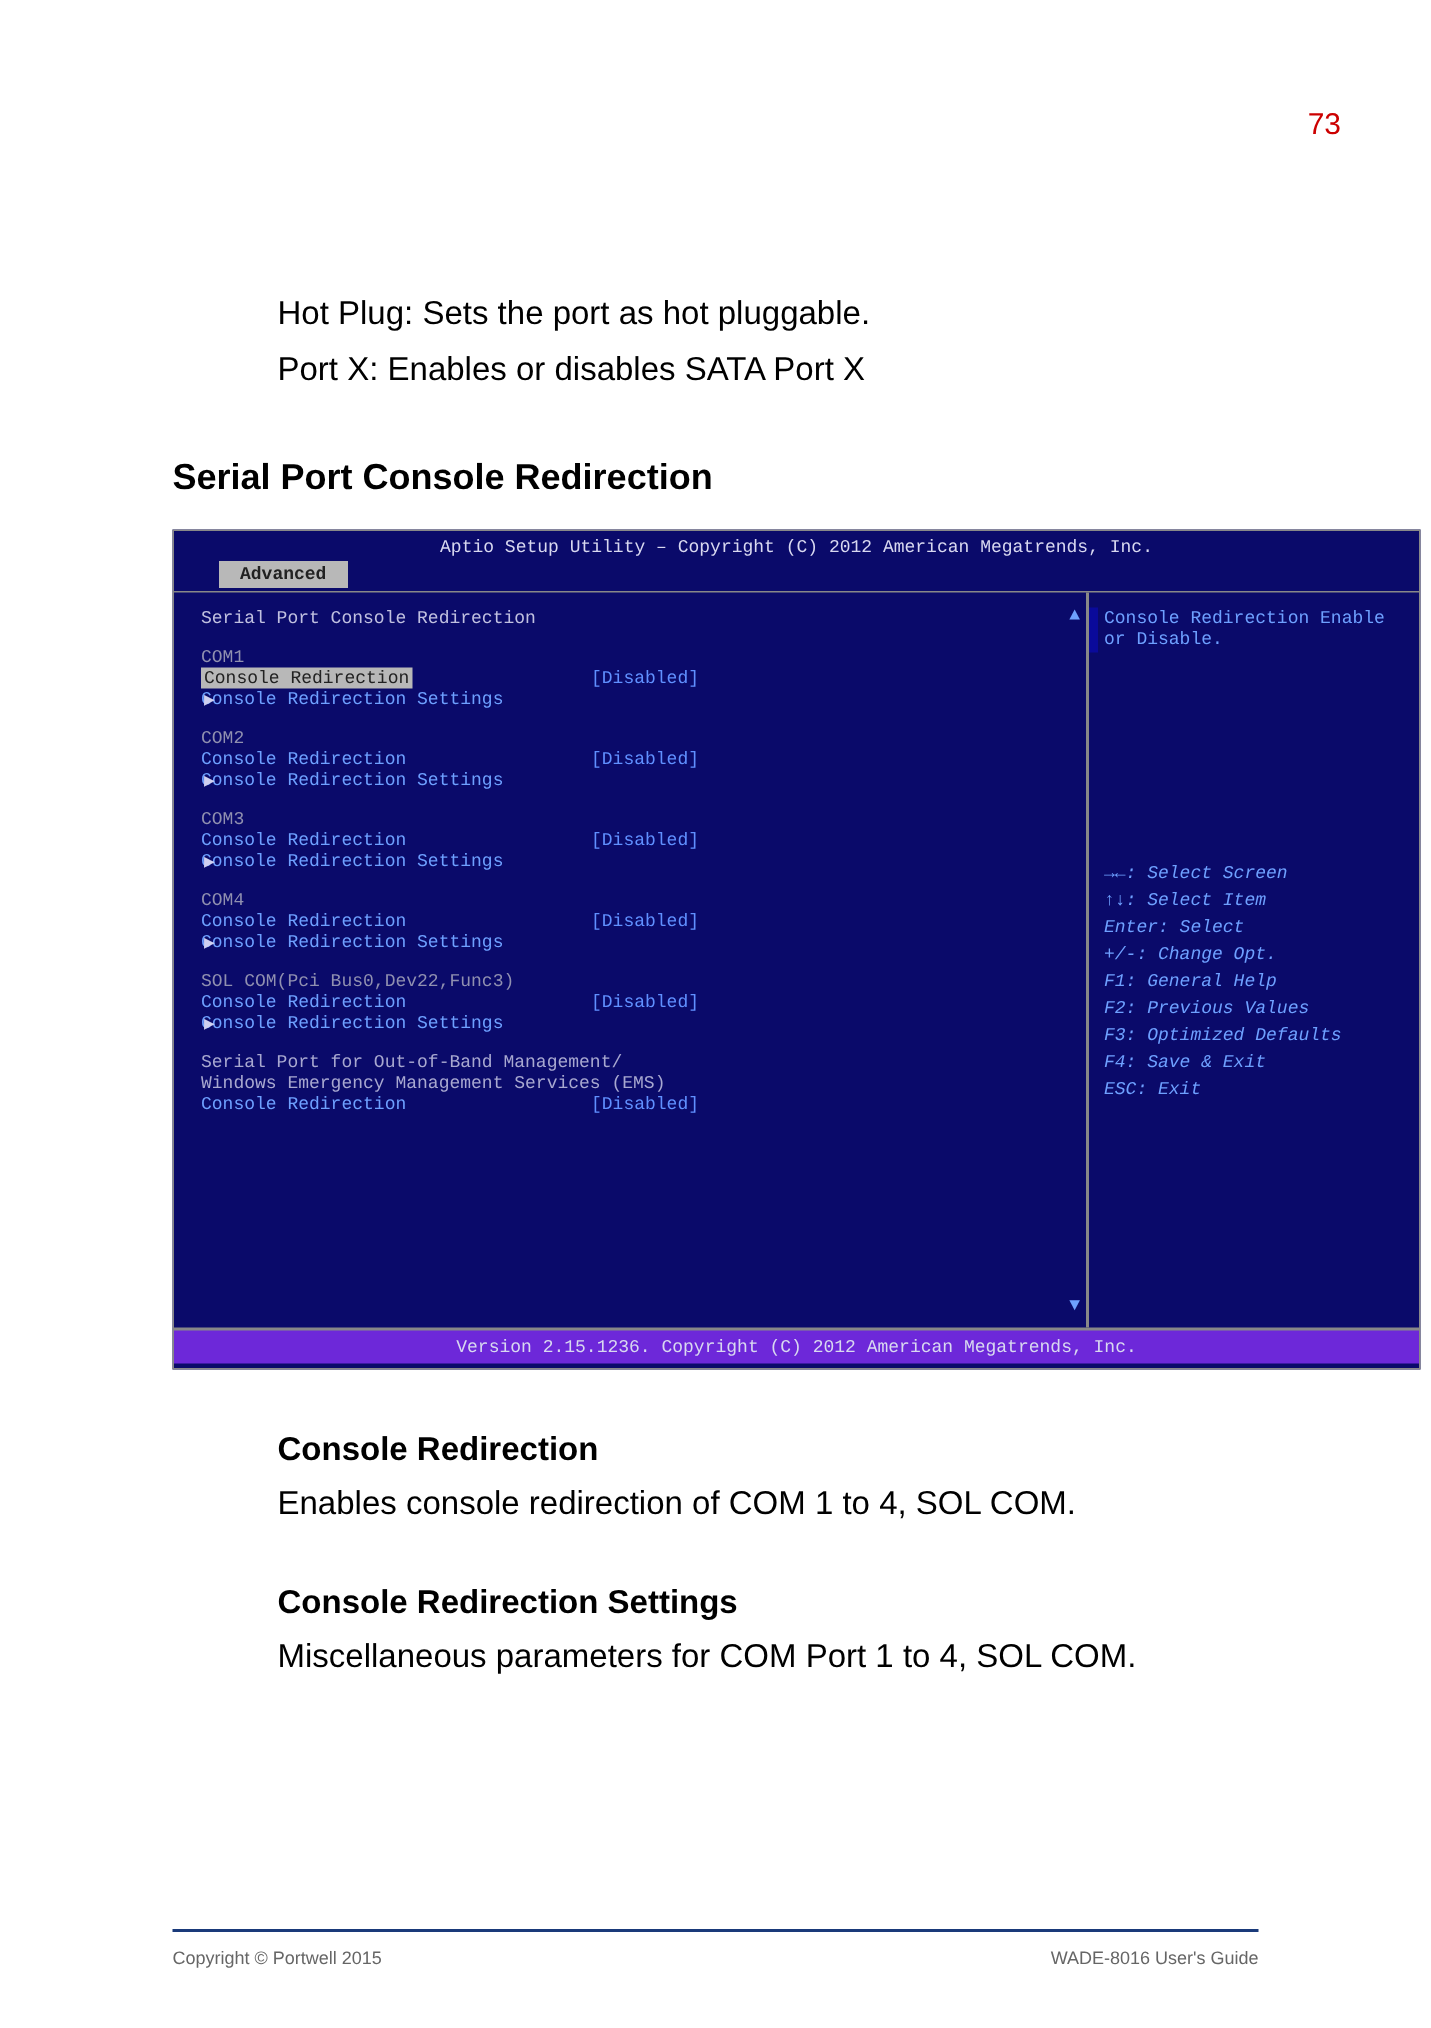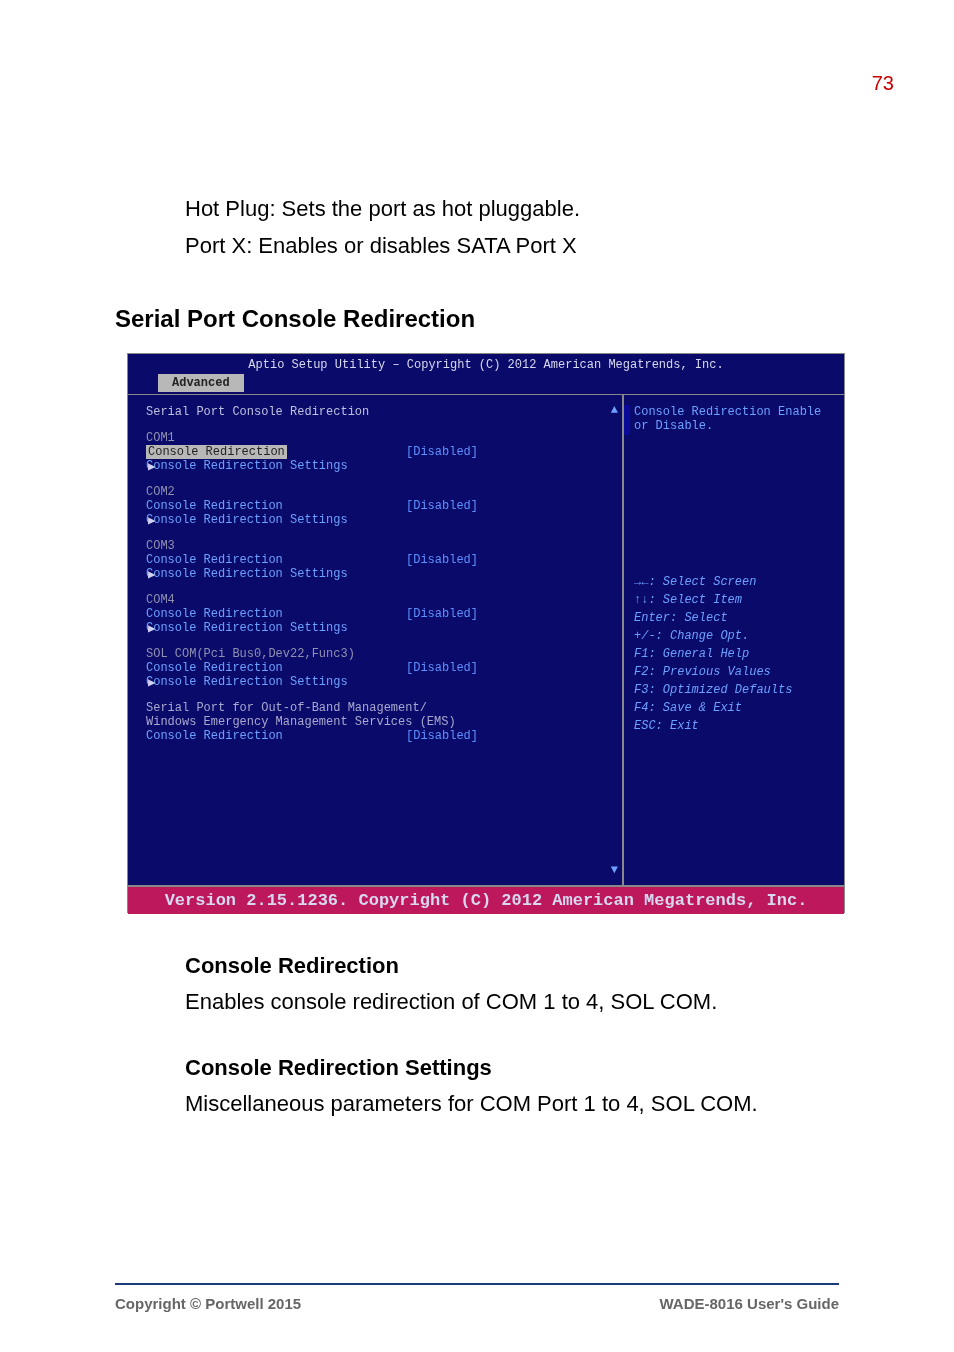--- a/index.html
+++ b/index.html
@@ -29,27 +29,27 @@
     color: #000;
   }
   .section-heading {
     font-size: 24px;
     font-weight: bold;
     margin-top: 40px;
     margin-bottom: 20px;
     color: #000;
   }
   .bios-screenshot {
-    width: 718px;
+    width: 832px;
     height: 560px;
     background: #0a0a6a;
     font-family: 'Courier New', monospace;
     font-size: 12px;
     color: #a8a8d0;
-    margin-left: 12px;
+    margin-left: 0;
     position: relative;
     border: 1px solid #888;
   }
   .bios-titlebar {
     background: #0a0a6a;
     color: #d8d8f0;
     text-align: center;
     padding: 4px 0 2px 0;
     font-size: 12px;
   }
@@ -111,27 +111,26 @@
     color: #d0d0f0;
   }
   .bios-help-text { color: #6ea0ff; }
   .bios-keys {
     color: #6ea0ff;
     margin-top: 140px;
     line-height: 1.5;
     font-style: italic;
   }
   .bios-footer {
-    background: #be185d;
+    background: #6d28d9;
     color: #d8d8f0;
     text-align: center;
     padding: 4px 0;
-    font-size: 17px;
+    font-size: 12px;
     border-top: 1px solid #888;
-    font-weight: bold;
   }
   .bios-scroll-down {
     position: absolute;
     right: 4px;
     bottom: 8px;
     color: #6ea0ff;
   }
   .bios-scroll-up {
     position: absolute;
     right: 4px;
@@ -155,23 +154,22 @@
     position: absolute;
     bottom: 40px;
     left: 115px;
     right: 115px;
     border-top: 2px solid #1a3a7a;
   }
   .page-footer-inner {
     display: flex;
     justify-content: space-between;
     padding-top: 10px;
-    font-size: 15px;
+    font-size: 12px;
     color: #666;
-    font-weight: bold;
   }
 </style>
 </head>
 <body>
 
 <div class="page">
   <div class="page-num-top">73</div>
 
   <div class="intro-text">
     <div>Hot Plug: Sets the port as hot pluggable.</div>

